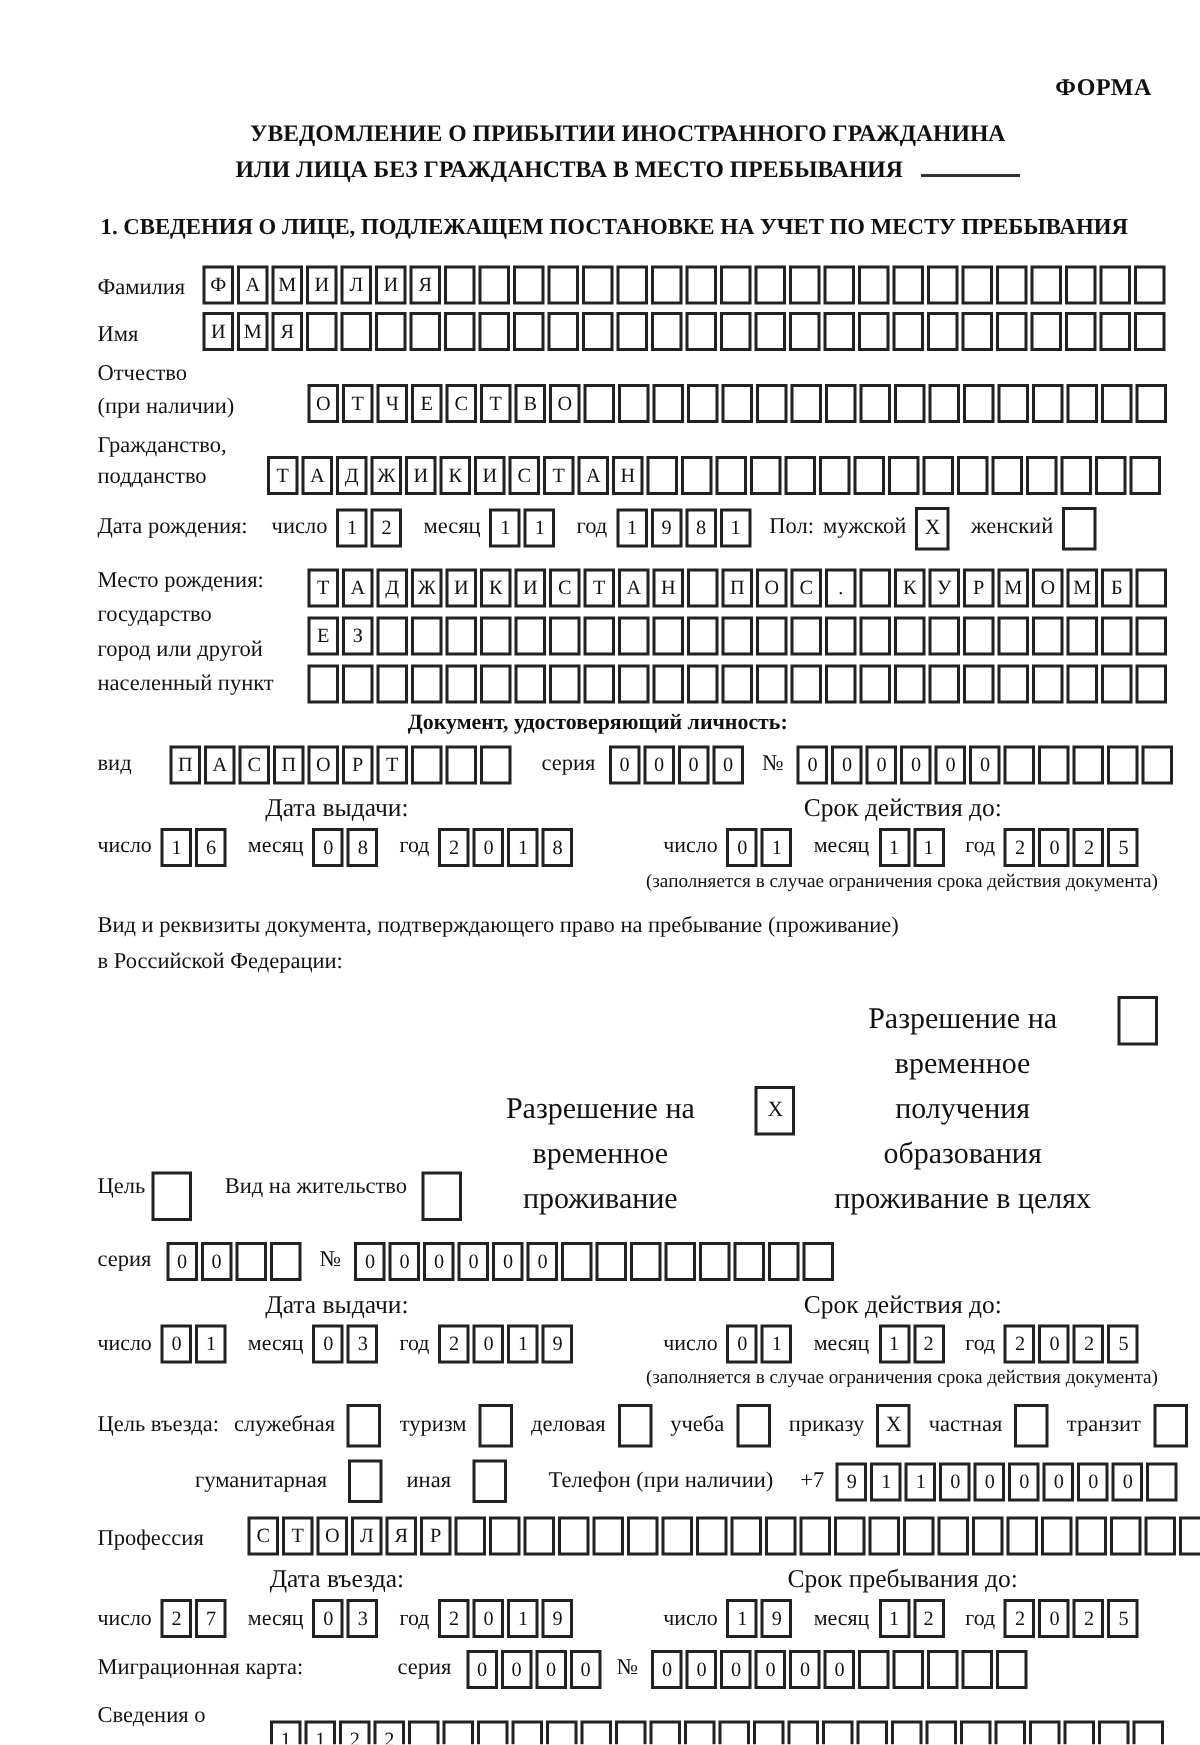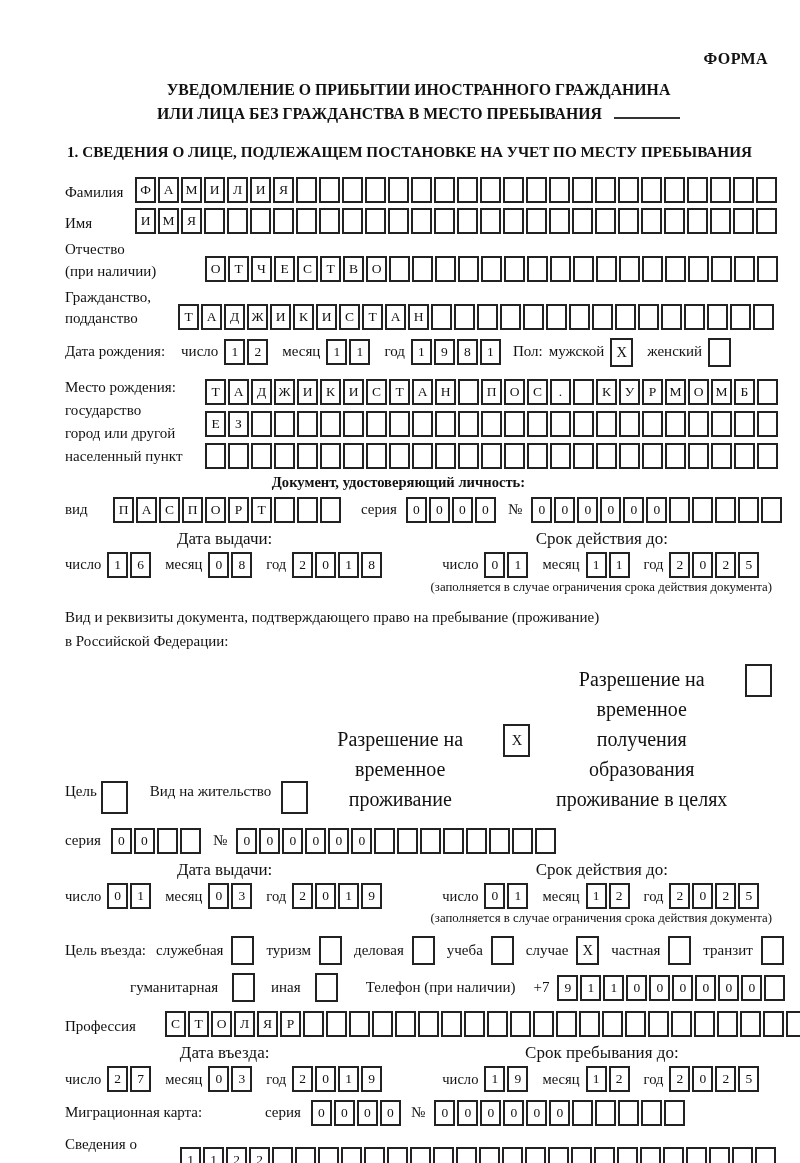--- a/index.html
+++ b/index.html
@@ -505,21 +505,21 @@
   <div class="frow vcenter">
     <span class="flabel">Цель въезда:</span>
     <span class="flabel opt first">служебная</span>
     <span class="checkbox"></span>
     <span class="flabel opt">туризм</span>
     <span class="checkbox"></span>
     <span class="flabel opt">деловая</span>
     <span class="checkbox"></span>
     <span class="flabel opt">учеба</span>
     <span class="checkbox"></span>
-    <span class="flabel opt">случае</span>
+    <span class="flabel opt">приказу</span>
     <span class="checkbox">X</span>
     <span class="flabel opt">частная</span>
     <span class="checkbox"></span>
     <span class="flabel opt">транзит</span>
     <span class="checkbox"></span>
   </div>
 
   <div class="frow vcenter" style="margin-left:65px;margin-top:8px">
     <span class="flabel">гуманитарная</span>
     <span class="checkbox" style="margin-left:14px"></span>

